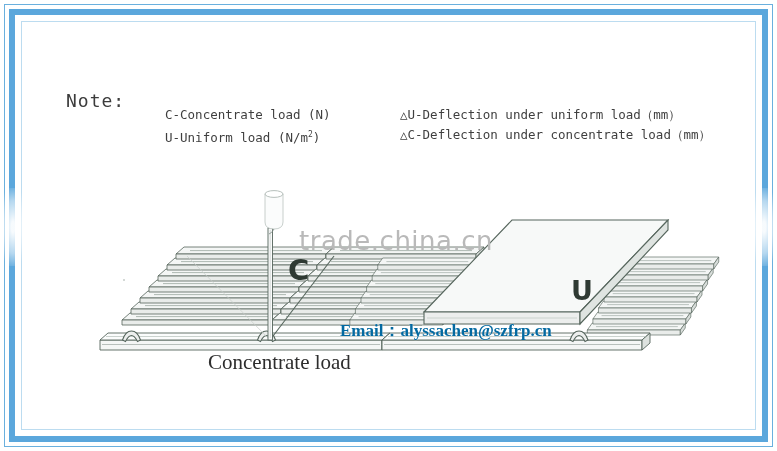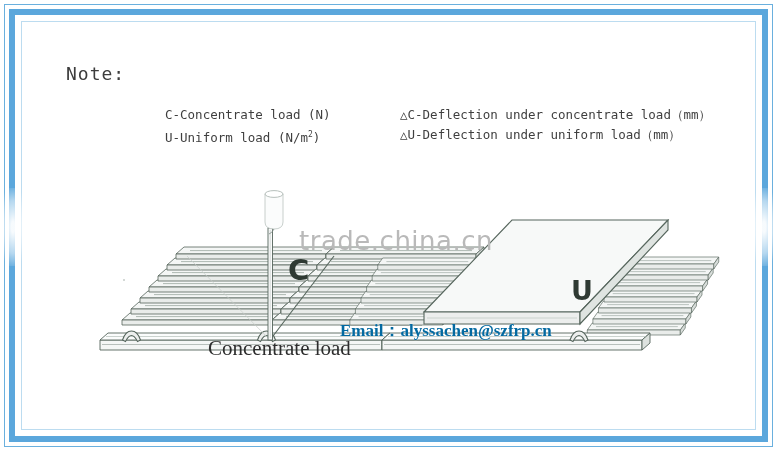--- a/index.html
+++ b/index.html
@@ -31,21 +31,21 @@
   #frame-glow-right{left:751px;top:188px;}
 
   
   #canvas{
     position:absolute;left:22px;top:22px;width:733px;height:407px;
     background:#fff;overflow:hidden;
   }
 
   
   #note-title{
-    position:absolute;left:44px;top:41px;
+    position:absolute;left:44px;top:68px;
     font-family:"DejaVu Sans Mono","Liberation Mono",monospace;
     font-size:18px;letter-spacing:1px;color:#3c3c3c;
   }
   .note-col{
     position:absolute;
     font-family:"DejaVu Sans Mono","Liberation Mono",monospace;
     font-size:12.5px;color:#3f3f3f;line-height:20px;white-space:nowrap;
   }
   #note-col-left{left:143px;top:83px;}
   #note-col-right{left:378px;top:83px;}
@@ -73,21 +73,21 @@
     text-shadow:0 0 1px rgba(255,255,255,.9);
     white-space:nowrap;pointer-events:none;
   }
 
   
   .caption{
     position:absolute;
     font-family:"Liberation Serif",serif;
     font-size:21px;color:#2d2d2d;white-space:nowrap;
   }
-  #caption-left{left:186px;top:314px;}
+  #caption-left{left:186px;top:328px;}
   #caption-right{left:503px;top:334px;}
 
   
   .load-letter{
     position:absolute;
     font-family:"DejaVu Sans","Liberation Sans",sans-serif;
     font-weight:bold;color:#2f3a33;pointer-events:none;
   }
   #letter-c{left:266px;top:231px;font-size:29px;}
   #letter-u{left:549px;top:253px;font-size:27px;}
@@ -104,22 +104,22 @@
 <div id="canvas">
 
   <div id="note-title">Note:</div>
 
   <div class="note-col" id="note-col-left">
     <span class="note-line">C-Concentrate load (N)</span>
     <span class="note-line"><span>U-Uniform load (N/m</span><span class="sup">2</span><span>)</span></span>
   </div>
 
   <div class="note-col" id="note-col-right">
+    <span class="note-line">△U-Deflection under uniform load（mm）</span>
     <span class="note-line">△C-Deflection under concentrate load（mm）</span>
-    <span class="note-line">△U-Deflection under uniform load（mm）</span>
   </div>
 
   <div id="diagram">
     <svg viewBox="0 0 640 200" xmlns="http://www.w3.org/2000/svg">
       <defs>
         <g id="bar-unit">
 
           <path d="M0,0 L150,0 L158,-7 L8,-7 Z" fill="#f4f6f5" stroke="#55655c" stroke-width="0.8"></path>
           <path d="M0,0 L150,0 L150,5 L0,5 Z" fill="#e9ecea" stroke="#55655c" stroke-width="0.8"></path>
           <path d="M150,0 L158,-7 L158,-2 L150,5 Z" fill="#d9dedb" stroke="#55655c" stroke-width="0.8"></path>

